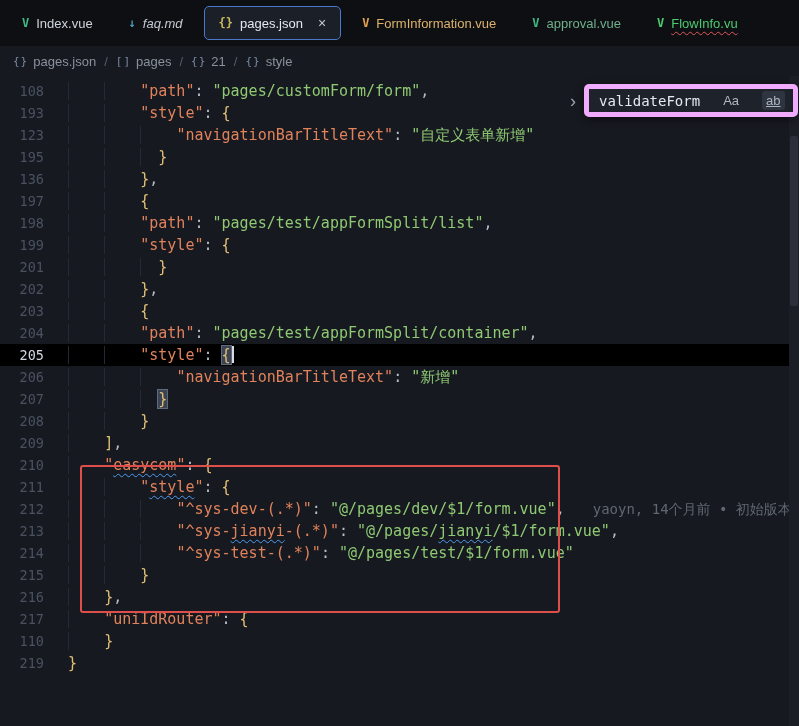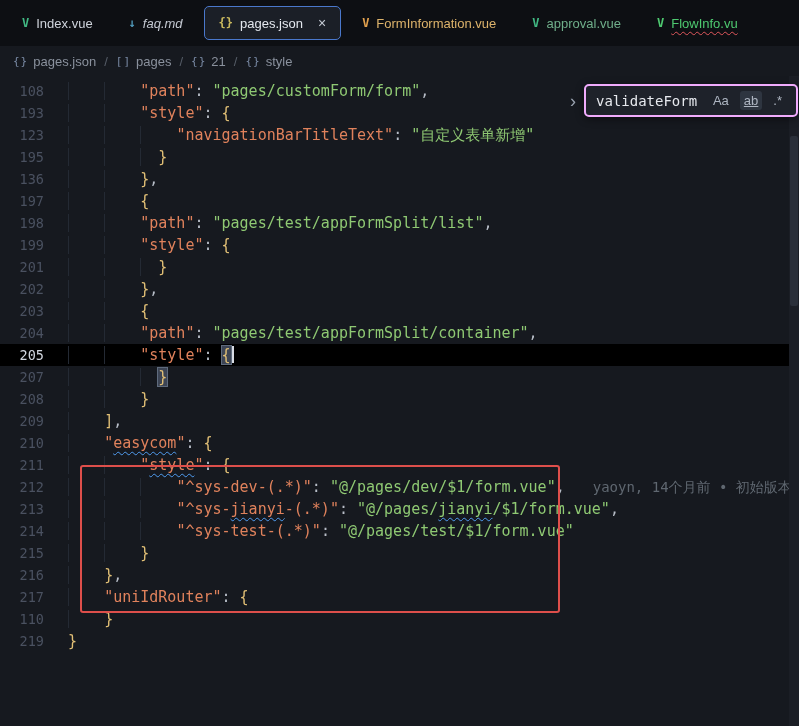--- a/index.html
+++ b/index.html
@@ -39,24 +39,24 @@
   .mb{background:#3c4454;outline:1px solid #5f6b7d}
   .cursor{display:inline-block;width:2px;height:17px;background:#d8dce4;vertical-align:-3px;margin-left:1px}
   .blame{color:#5f6770;margin-left:28px;font-size:14px}
 
   
   .red-rect{position:absolute;left:80px;top:389px;width:480px;height:148px;border:2px solid #de4f4b;border-radius:3px;z-index:4;pointer-events:none}
 
   
   .findwrap{position:absolute;top:84px;left:570px;display:flex;align-items:center;gap:8px;z-index:6}
   .find-collapse{color:#9aa3b0;font-size:18px;line-height:1}
-  .findbox{display:flex;align-items:center;background:#1e222a;border:2px solid #f0abfc;border-radius:5px;height:33px;
+  .findbox{display:flex;align-items:center;background:#1e222a;border:5px solid #f0abfc;border-radius:5px;height:33px;
            padding:0 10px;width:214px;box-shadow:0 2px 8px rgba(0,0,0,.45)}
   .find-query{color:#e6e9ee;font-size:14px;font-family:"DejaVu Sans Mono",monospace;flex:1}
-  .find-btn{color:#aeb6c2;font-size:13px;margin-left:7px;padding:2px 4px;border-radius:3px;flex:none}
+  .find-btn{color:#aeb6c2;font-size:13px;margin-left:19px;padding:2px 4px;border-radius:3px;flex:none}
   .find-btn.ww{text-decoration:underline;background:#2e3540}
 
   
   .scroll{position:absolute;right:0;top:0;bottom:0;width:10px;background:#1b1e25}
   .thumb{position:absolute;right:1px;top:60px;width:8px;height:170px;background:#2a2f39;border-radius:2px}
 </style>
 </head>
 <body>
 
 <div class="tabbar">
@@ -117,20 +117,21 @@
       <div class="row"><span class="ln">195</span><span class="code"><span class="tok-w">          </span><span class="tok-b">}</span></span></div>
       <div class="row"><span class="ln">136</span><span class="code"><span class="tok-w">        </span><span class="tok-b">}</span><span class="tok-p">,</span></span></div>
       <div class="row"><span class="ln">197</span><span class="code"><span class="tok-w">        </span><span class="tok-b">{</span></span></div>
       <div class="row"><span class="ln">198</span><span class="code"><span class="tok-w">        </span><span class="tok-k">"path"</span><span class="tok-p">: </span><span class="tok-s">"pages/test/appFormSplit/list"</span><span class="tok-p">,</span></span></div>
       <div class="row"><span class="ln">199</span><span class="code"><span class="tok-w">        </span><span class="tok-k">"style"</span><span class="tok-p">: </span><span class="tok-b">{</span></span></div>
       <div class="row"><span class="ln">201</span><span class="code"><span class="tok-w">          </span><span class="tok-b">}</span></span></div>
       <div class="row"><span class="ln">202</span><span class="code"><span class="tok-w">        </span><span class="tok-b">}</span><span class="tok-p">,</span></span></div>
       <div class="row"><span class="ln">203</span><span class="code"><span class="tok-w">        </span><span class="tok-b">{</span></span></div>
       <div class="row"><span class="ln">204</span><span class="code"><span class="tok-w">        </span><span class="tok-k">"path"</span><span class="tok-p">: </span><span class="tok-s">"pages/test/appFormSplit/container"</span><span class="tok-p">,</span></span></div>
       <div class="row current"><span class="ln">205</span><span class="code"><span class="tok-w">        </span><span class="tok-k">"style"</span><span class="tok-p">: </span><span class="tok-b mb">{</span><span class="cursor"></span></span></div>
+      <div class="row"><span class="ln">206</span><span class="code"><span class="tok-w">            </span><span class="tok-k">"navigationBarTitleText"</span><span class="tok-p">: </span><span class="tok-s">"新增"</span></span></div>
       <div class="row"><span class="ln">207</span><span class="code"><span class="tok-w">          </span><span class="tok-b mb">}</span></span></div>
       <div class="row"><span class="ln">208</span><span class="code"><span class="tok-w">        </span><span class="tok-b">}</span></span></div>
       <div class="row"><span class="ln">209</span><span class="code"><span class="tok-w">    </span><span class="tok-b">]</span><span class="tok-p">,</span></span></div>
       <div class="row"><span class="ln">210</span><span class="code"><span class="tok-w">    </span><span class="tok-k">"</span><span class="tok-k sq">easycom</span><span class="tok-k">"</span><span class="tok-p">: </span><span class="tok-b">{</span></span></div>
       <div class="row"><span class="ln">211</span><span class="code"><span class="tok-w">        </span><span class="tok-k">"</span><span class="tok-k sq">style</span><span class="tok-k">"</span><span class="tok-p">: </span><span class="tok-b">{</span></span></div>
       <div class="row"><span class="ln">212</span><span class="code"><span class="tok-w">            </span><span class="tok-k">"^sys-dev-(.*)"</span><span class="tok-p">: </span><span class="tok-s">"@/pages/dev/$1/form.vue"</span><span class="tok-p">,</span><span class="blame">yaoyn, 14个月前 • 初始版本提交</span></span></div>
       <div class="row"><span class="ln">213</span><span class="code"><span class="tok-w">            </span><span class="tok-k">"^sys-</span><span class="tok-k sq">jianyi</span><span class="tok-k">-(.*)"</span><span class="tok-p">: </span><span class="tok-s">"@/pages/</span><span class="tok-s sq">jianyi</span><span class="tok-s">/$1/form.vue"</span><span class="tok-p">,</span></span></div>
       <div class="row"><span class="ln">214</span><span class="code"><span class="tok-w">            </span><span class="tok-k">"^sys-test-(.*)"</span><span class="tok-p">: </span><span class="tok-s">"@/pages/test/$1/form.vue"</span></span></div>
       <div class="row"><span class="ln">215</span><span class="code"><span class="tok-w">        </span><span class="tok-b">}</span></span></div>
       <div class="row"><span class="ln">216</span><span class="code"><span class="tok-w">    </span><span class="tok-b">}</span><span class="tok-p">,</span></span></div>

